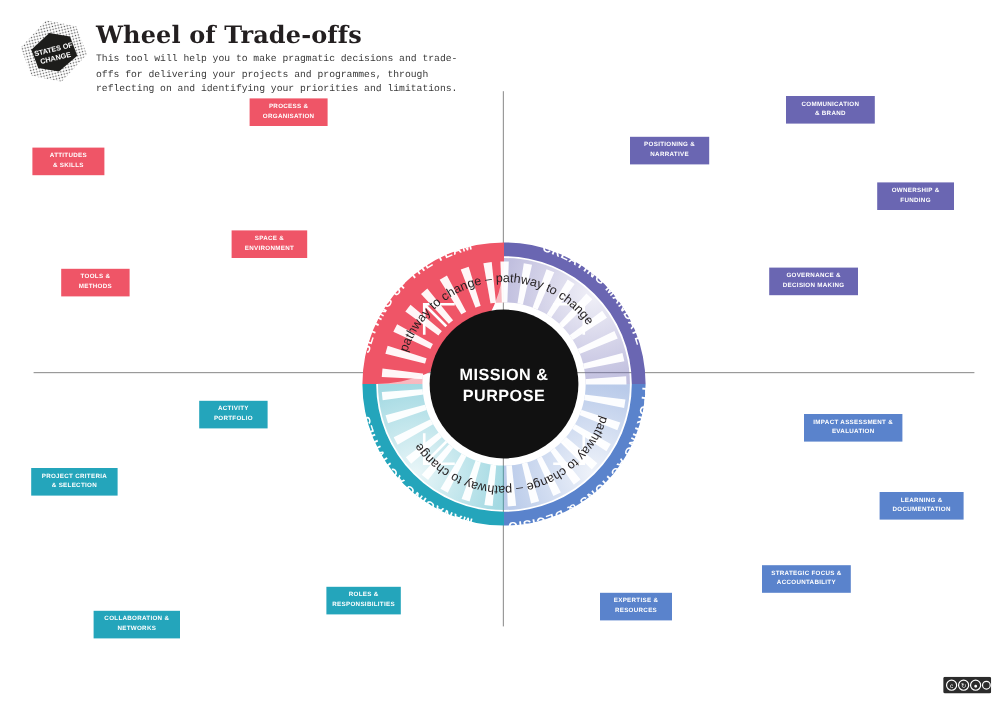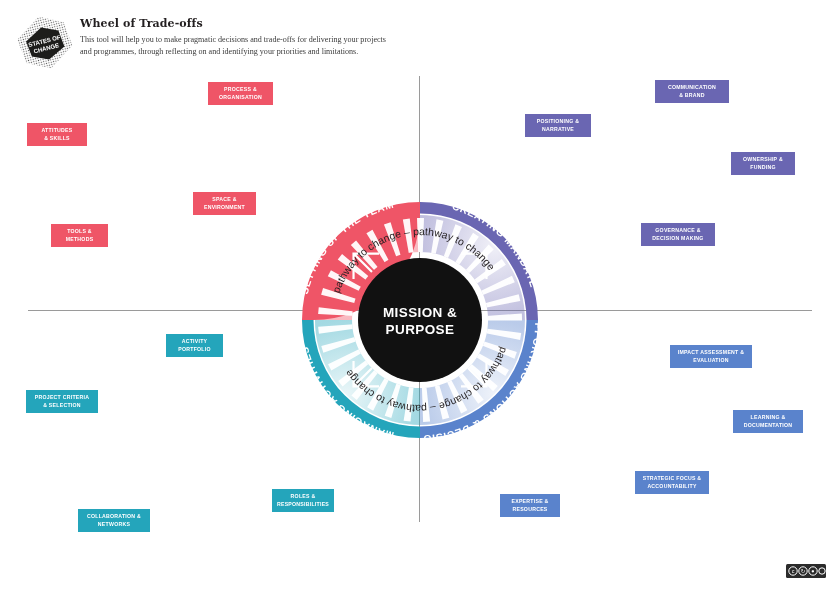--- a/index.html
+++ b/index.html
@@ -36,29 +36,29 @@
   }
   #logo svg { display: block; }
   #header-text {
     position: absolute;
     left: 80px;
     top: 18px;
     width: 340px;
   }
   #title {
     font-family: "DejaVu Serif", serif;
-    font-size: 11px;
+    font-size: 20px;
     font-weight: bold;
     letter-spacing: 0.1px;
     color: #231f20;
     margin: 0 0 3px 0;
     line-height: 1.15;
   }
   #subtitle {
-    font-family: Liberation Serif, serif;
+    font-family: Liberation Mono, monospace;
     font-size: 8.1px;
     line-height: 1.55;
     color: #3a3a3a;
     margin: 0;
     max-width: 318px;
   }
 
   
   .axis {
     position: absolute;

